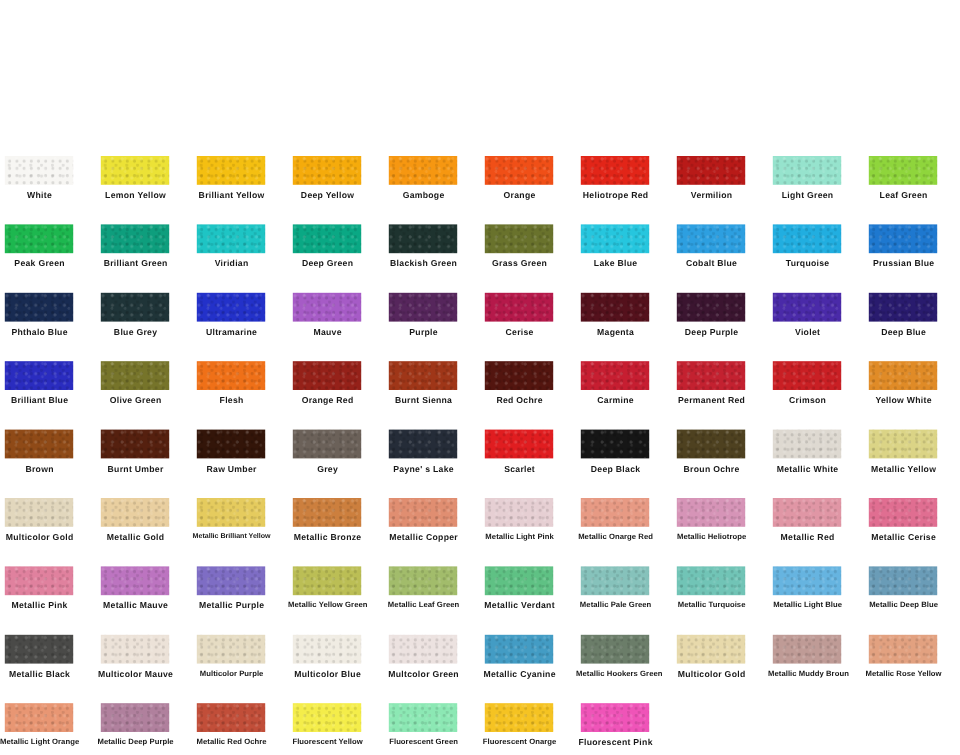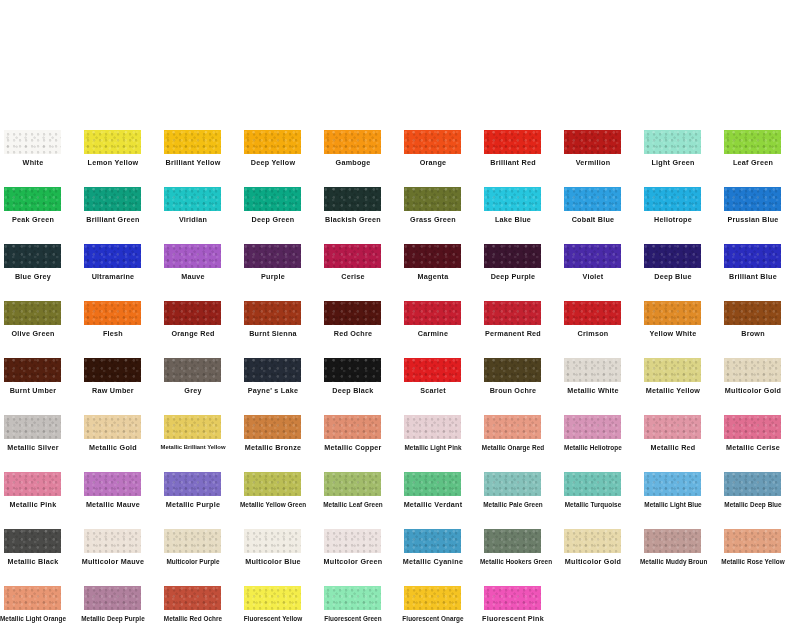--- a/index.html
+++ b/index.html
@@ -107,21 +107,21 @@
       <div class="swatch-cell">
         <div class="swatch-chip" title="Gamboge" style="background-color: rgb(246, 151, 17);"></div>
         <div class="swatch-label">Gamboge</div>
       </div>
       <div class="swatch-cell">
         <div class="swatch-chip" title="Orange" style="background-color: rgb(240, 79, 23);"></div>
         <div class="swatch-label">Orange</div>
       </div>
       <div class="swatch-cell">
         <div class="swatch-chip" title="Brilliant Red" style="background-color: rgb(226, 37, 24);"></div>
-        <div class="swatch-label">Brilliant Red</div>
+        <div class="swatch-label">Heliotrope Red</div>
       </div>
       <div class="swatch-cell">
         <div class="swatch-chip" title="Vermilion" style="background-color: rgb(184, 26, 24);"></div>
         <div class="swatch-label">Vermilion</div>
       </div>
       <div class="swatch-cell">
         <div class="swatch-chip" title="Light Green" style="background-color: rgb(150, 227, 205);"></div>
         <div class="swatch-label">Light Green</div>
       </div>
       <div class="swatch-cell">
@@ -155,27 +155,31 @@
       <div class="swatch-cell">
         <div class="swatch-chip" title="Lake Blue" style="background-color: rgb(38, 198, 222);"></div>
         <div class="swatch-label">Lake Blue</div>
       </div>
       <div class="swatch-cell">
         <div class="swatch-chip" title="Cobalt Blue" style="background-color: rgb(45, 159, 224);"></div>
         <div class="swatch-label">Cobalt Blue</div>
       </div>
       <div class="swatch-cell">
         <div class="swatch-chip" title="Turquoise" style="background-color: rgb(33, 174, 224);"></div>
-        <div class="swatch-label">Heliotrope</div>
+        <div class="swatch-label">Turquoise</div>
       </div>
       <div class="swatch-cell">
         <div class="swatch-chip" title="Prussian Blue" style="background-color: rgb(30, 120, 207);"></div>
         <div class="swatch-label">Prussian Blue</div>
       </div>
       <div class="swatch-cell">
+        <div class="swatch-chip" title="Phthalo Blue" style="background-color: rgb(24, 43, 82);"></div>
+        <div class="swatch-label">Phthalo Blue</div>
+      </div>
+      <div class="swatch-cell">
         <div class="swatch-chip" title="Blue Grey" style="background-color: rgb(31, 52, 56);"></div>
         <div class="swatch-label">Blue Grey</div>
       </div>
       <div class="swatch-cell">
         <div class="swatch-chip" title="Ultramarine" style="background-color: rgb(35, 49, 201);"></div>
         <div class="swatch-label">Ultramarine</div>
       </div>
       <div class="swatch-cell">
         <div class="swatch-chip" title="Mauve" style="background-color: rgb(166, 91, 198);"></div>
         <div class="swatch-label">Mauve</div>
@@ -258,46 +262,42 @@
       </div>
       <div class="swatch-cell">
         <div class="swatch-chip" title="Grey" style="background-color: rgb(107, 97, 89);"></div>
         <div class="swatch-label">Grey</div>
       </div>
       <div class="swatch-cell">
         <div class="swatch-chip" title="Payne' s Grey" style="background-color: rgb(37, 44, 56);"></div>
         <div class="swatch-label">Payne' s Lake</div>
       </div>
       <div class="swatch-cell">
+        <div class="swatch-chip" title="Scarlet" style="background-color: rgb(224, 29, 32);"></div>
+        <div class="swatch-label">Scarlet</div>
+      </div>
+      <div class="swatch-cell">
         <div class="swatch-chip" title="Deep Black" style="background-color: rgb(22, 22, 22);"></div>
         <div class="swatch-label">Deep Black</div>
       </div>
       <div class="swatch-cell">
-        <div class="swatch-chip" title="Scarlet" style="background-color: rgb(224, 29, 32);"></div>
-        <div class="swatch-label">Scarlet</div>
-      </div>
-      <div class="swatch-cell">
         <div class="swatch-chip" title="Broun Ochre" style="background-color: rgb(78, 65, 32);"></div>
         <div class="swatch-label">Broun Ochre</div>
       </div>
       <div class="swatch-cell">
         <div class="swatch-chip" title="Metallic White" style="background-color: rgb(222, 217, 209);"></div>
         <div class="swatch-label">Metallic White</div>
       </div>
       <div class="swatch-cell">
         <div class="swatch-chip" title="Metallic Yellow" style="background-color: rgb(219, 212, 134);"></div>
         <div class="swatch-label">Metallic Yellow</div>
       </div>
       <div class="swatch-cell">
         <div class="swatch-chip" title="Multicolor Gold" style="background-color: rgb(226, 215, 189);"></div>
         <div class="swatch-label">Multicolor Gold</div>
-      </div>
-      <div class="swatch-cell">
-        <div class="swatch-chip" title="Metallic Silver" style="background-color: rgb(195, 191, 188);"></div>
-        <div class="swatch-label">Metallic Silver</div>
       </div>
       <div class="swatch-cell">
         <div class="swatch-chip" title="Metallic Gold" style="background-color: rgb(233, 207, 160);"></div>
         <div class="swatch-label">Metallic Gold</div>
       </div>
       <div class="swatch-cell xtight">
         <div class="swatch-chip" title="Metallic Brilliant Yellow" style="background-color: rgb(229, 203, 94);"></div>
         <div class="swatch-label">Metallic Brilliant Yellow</div>
       </div>
       <div class="swatch-cell">

